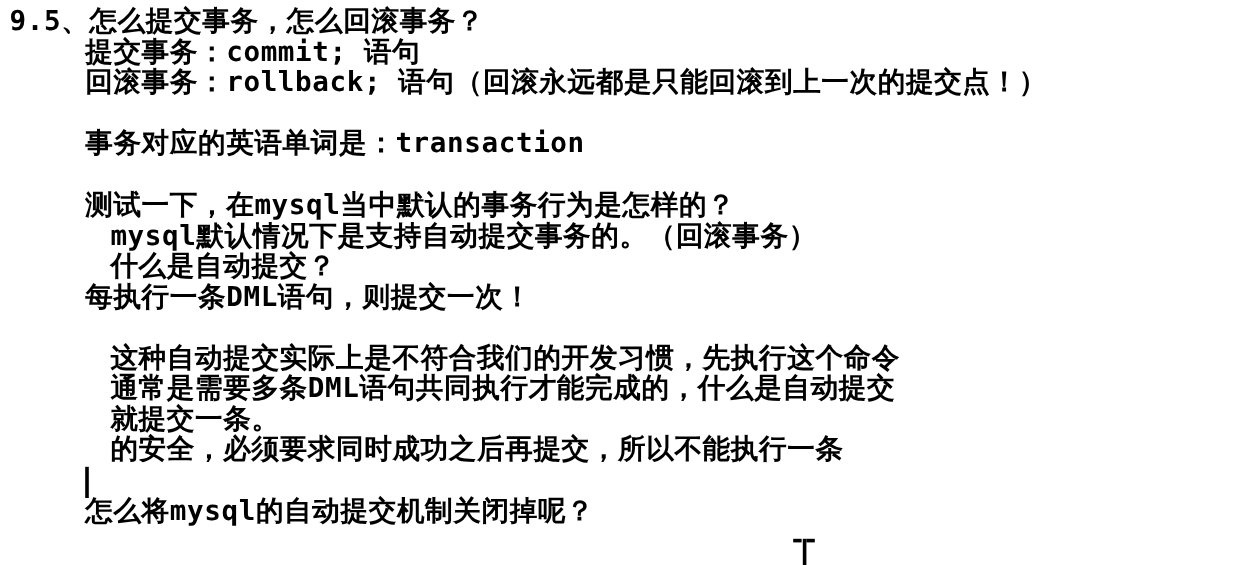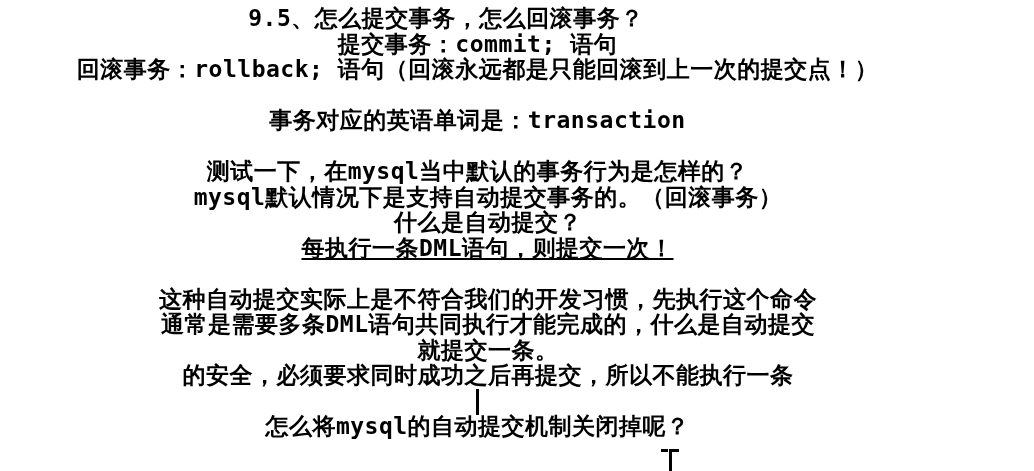--- a/index.html
+++ b/index.html
@@ -14,33 +14,32 @@
     position: relative;
     font-family: "DejaVu Sans Mono", "Liberation Mono", monospace;
     font-weight: bold;
     color: #000000;
   }
   .doc {
     position: absolute;
     top: 6px;
     left: 0;
     width: 884px;
-    text-align: center;
   }
   .line {
     height: 25.5px;
     line-height: 25.5px;
     font-size: 23px;
     white-space: pre;
     letter-spacing: 0.5px;
   }
   .indent-0 { padding-left: 8px; }
   .indent-1 { padding-left: 48px; margin-left: 23px; }
   .indent-2 { padding-left: 92px; }
-  .indent-3 { padding-left: 91px; text-decoration: underline; }
+  .indent-3 { padding-left: 71px; }
   .caret {
     display: inline-block;
     width: 3px;
     height: 26px;
     background: #000000;
     vertical-align: top;
   }
   
   .ibeam {
     position: absolute;

